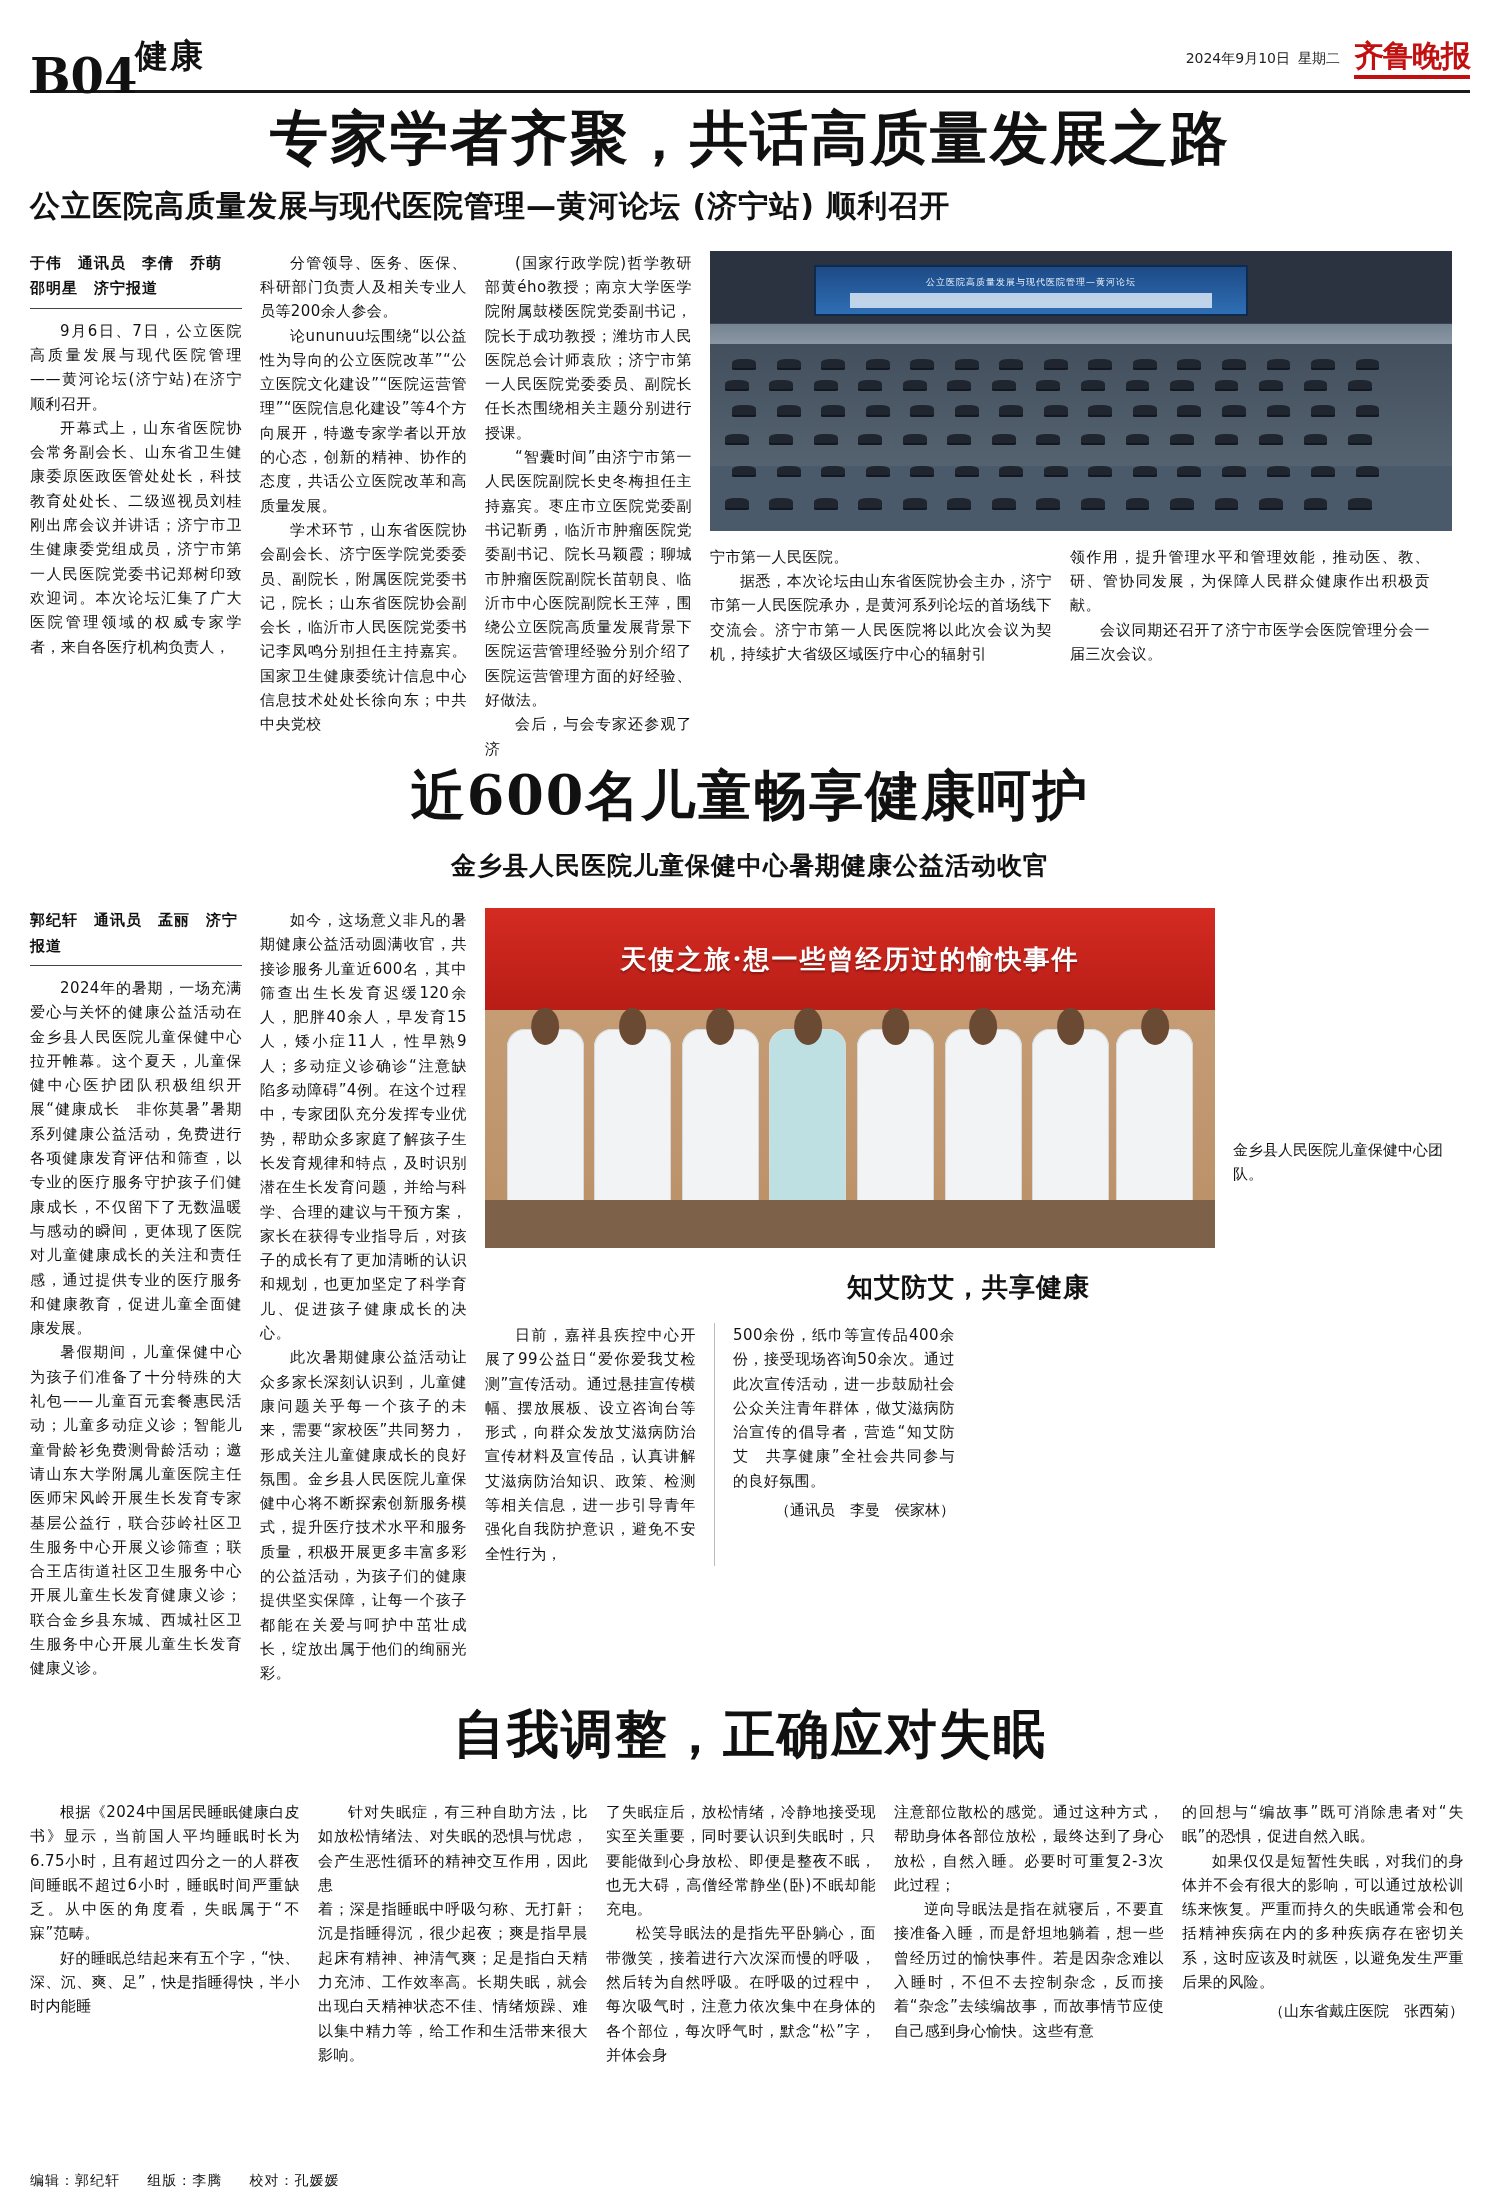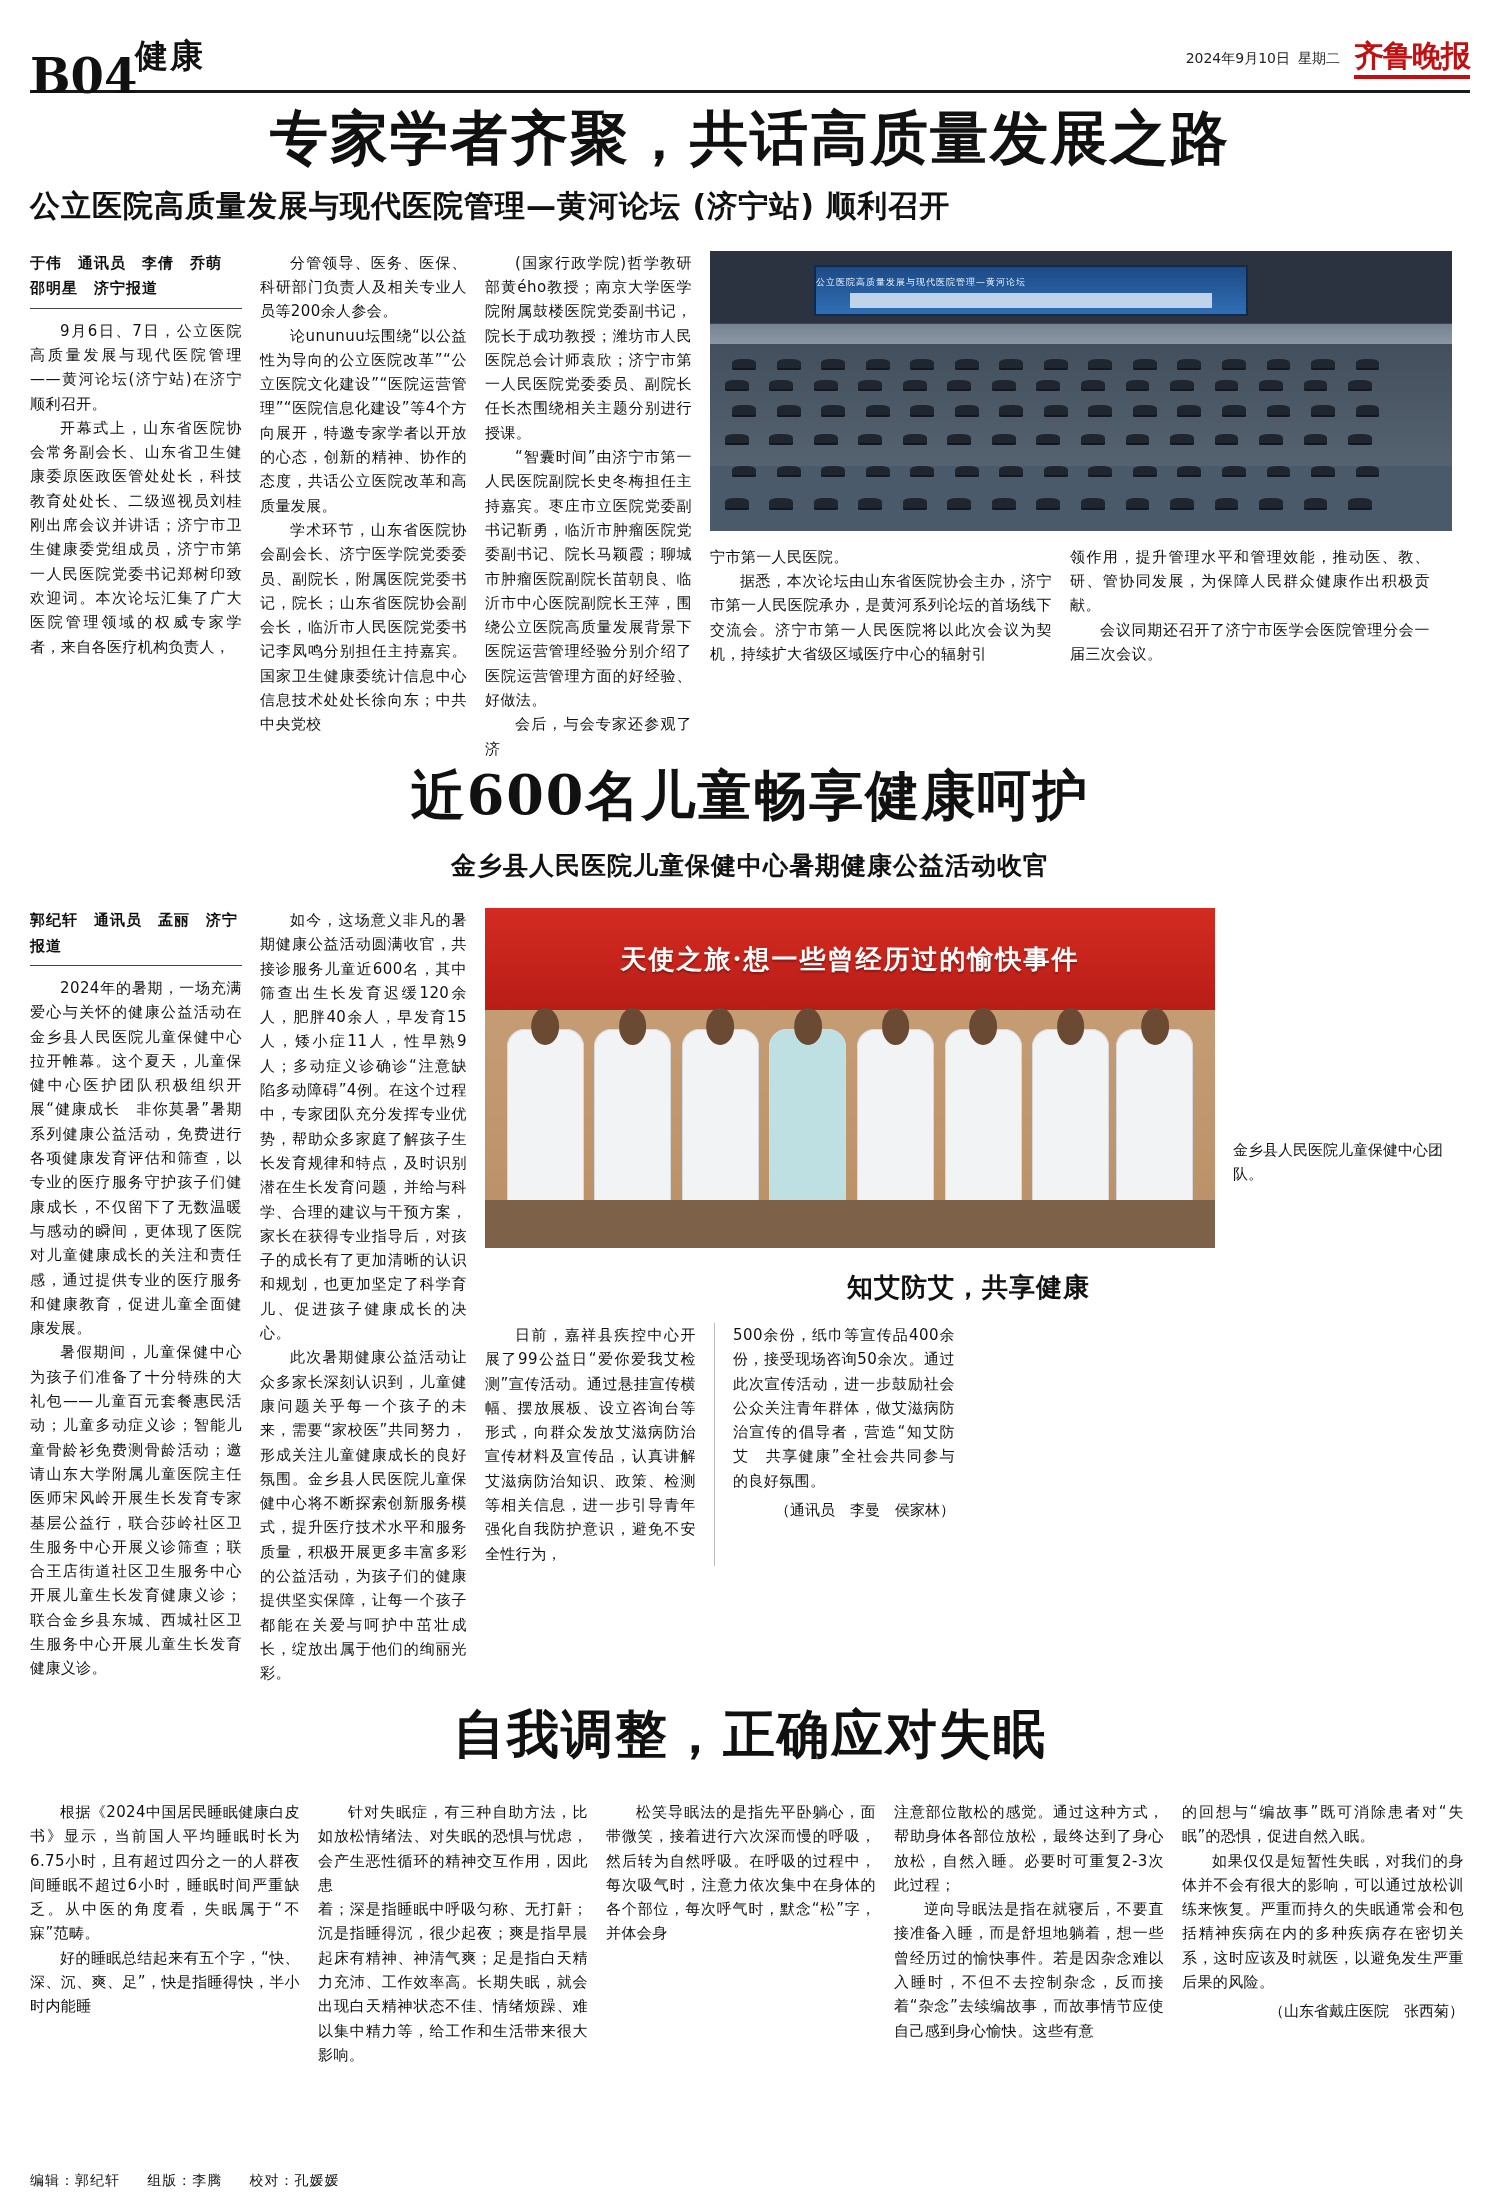--- a/index.html
+++ b/index.html
@@ -125,21 +125,21 @@
       linear-gradient(#2b3340,#2b3340) 0 0/100% 26% no-repeat,
       linear-gradient(#6d7b8a,#8b97a4) 0 26%/100% 10% no-repeat,
       linear-gradient(#3a4654,#55626f) 0 36%/100% 64% no-repeat;
     position:relative;
   }
   .screen {
     position:absolute; left:14%; top:5%; width:58%; height:17%;
     background:linear-gradient(#1d4a86,#2f6fb5);
     border:2px solid #0e2a4d;
   }
-  .screen .t { color:#eaf3ff; font-size:9px; text-align:left; margin-top:9px; letter-spacing:1px;}
+  .screen .t { color:#eaf3ff; font-size:9px; text-align:center; margin-top:9px; letter-spacing:1px;}
   .screen .b { position:absolute; left:8%; right:8%; bottom:14%; height:30%; background:#d9e6f5; opacity:.85;}
   .chairs { position:absolute; left:0; right:0; top:36%; bottom:0;}
   .chairs div {
     position:absolute; width:3.2%; height:5.2%;
     background:#20262f; border-radius:40% 40% 10% 10%;
     box-shadow:0 2px 0 #121720;
   }
 
   
   .grp {
@@ -417,20 +417,21 @@
         </div>
       </div>
       <div class="col" style="width:288px;padding-right:18px;">
         <div class="body-text">
           <p>针对失眠症，有三种自助方法，比如放松情绪法、对失眠的恐惧与忧虑，会产生恶性循环的精神交互作用，因此患</p>
           <p style="text-indent:0">着；深是指睡眠中呼吸匀称、无打鼾；沉是指睡得沉，很少起夜；爽是指早晨起床有精神、神清气爽；足是指白天精力充沛、工作效率高。长期失眠，就会出现白天精神状态不佳、情绪烦躁、难以集中精力等，给工作和生活带来很大影响。</p>
         </div>
       </div>
       <div class="col" style="width:288px;padding-right:18px;">
         <div class="body-text">
+          <p style="text-indent:0">了失眠症后，放松情绪，冷静地接受现实至关重要，同时要认识到失眠时，只要能做到心身放松、即便是整夜不眠，也无大碍，高僧经常静坐(卧)不眠却能充电。</p>
           <p>松笑导眠法的是指先平卧躺心，面带微笑，接着进行六次深而慢的呼吸，然后转为自然呼吸。在呼吸的过程中，每次吸气时，注意力依次集中在身体的各个部位，每次呼气时，默念“松”字，并体会身</p>
         </div>
       </div>
       <div class="col" style="width:288px;padding-right:18px;">
         <div class="body-text">
           <p style="text-indent:0">注意部位散松的感觉。通过这种方式，帮助身体各部位放松，最终达到了身心放松，自然入睡。必要时可重复2-3次此过程；</p>
           <p>逆向导眠法是指在就寝后，不要直接准备入睡，而是舒坦地躺着，想一些曾经历过的愉快事件。若是因杂念难以入睡时，不但不去控制杂念，反而接着“杂念”去续编故事，而故事情节应使自己感到身心愉快。这些有意</p>
         </div>
       </div>
       <div class="col" style="width:282px;">

